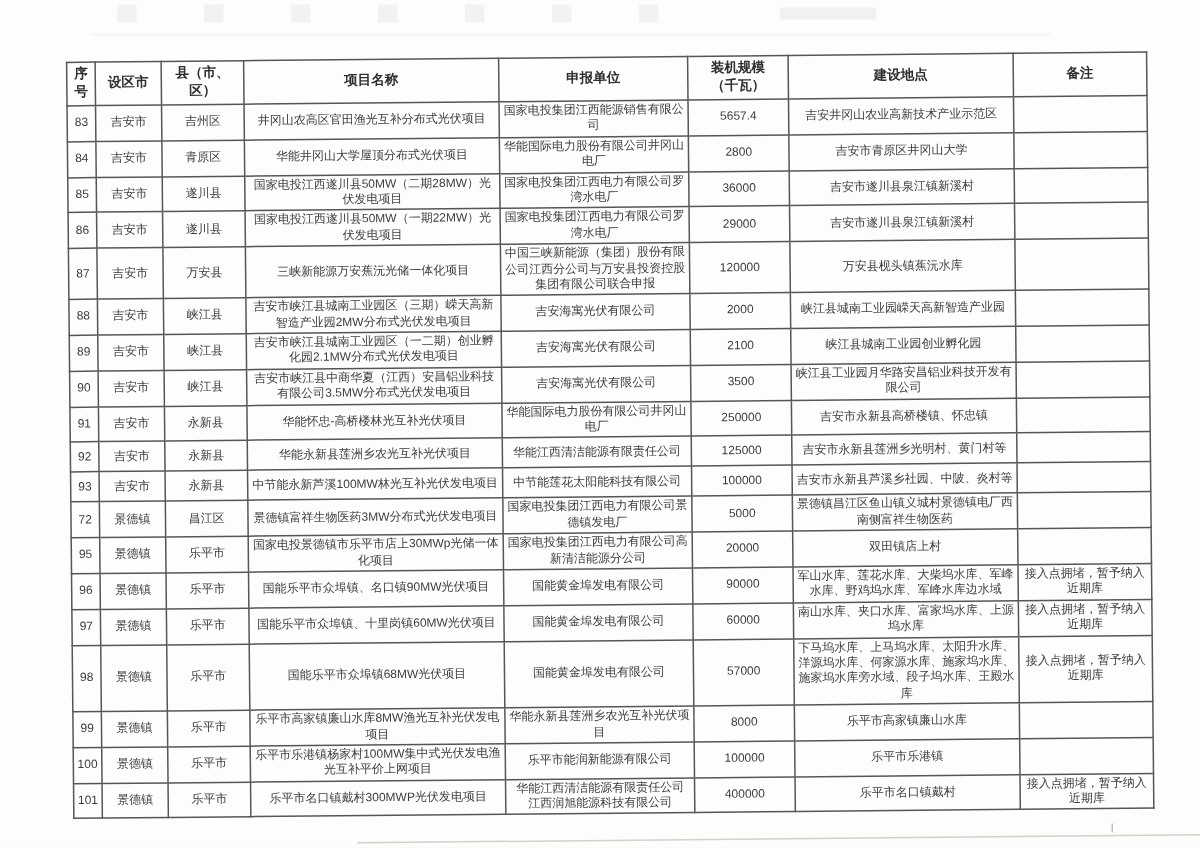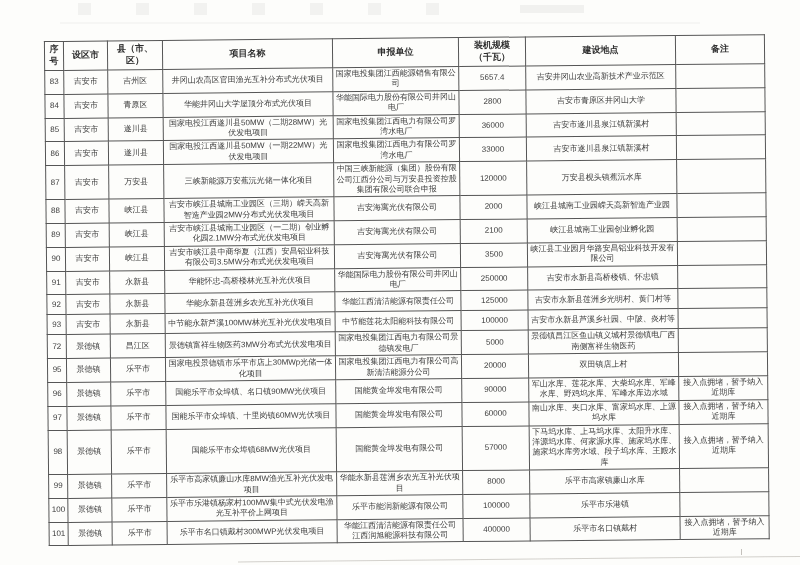--- a/index.html
+++ b/index.html
@@ -182,21 +182,21 @@
     <td class="num">36000</td>
     <td>吉安市遂川县泉江镇新溪村</td>
     <td></td>
   </tr>
           <tr>
     <td class="num">86</td>
     <td>吉安市</td>
     <td>遂川县</td>
     <td>国家电投江西遂川县50MW（一期22MW）光伏发电项目</td>
     <td>国家电投集团江西电力有限公司罗湾水电厂</td>
-    <td class="num">33000</td>
+    <td class="num">29000</td>
     <td>吉安市遂川县泉江镇新溪村</td>
     <td></td>
   </tr>
           <tr>
     <td class="num">87</td>
     <td>吉安市</td>
     <td>万安县</td>
     <td>三峡新能源万安蕉沅光储一体化项目</td>
     <td>中国三峡新能源（集团）股份有限公司江西分公司与万安县投资控股集团有限公司联合申报</td>
     <td class="num">120000</td>

